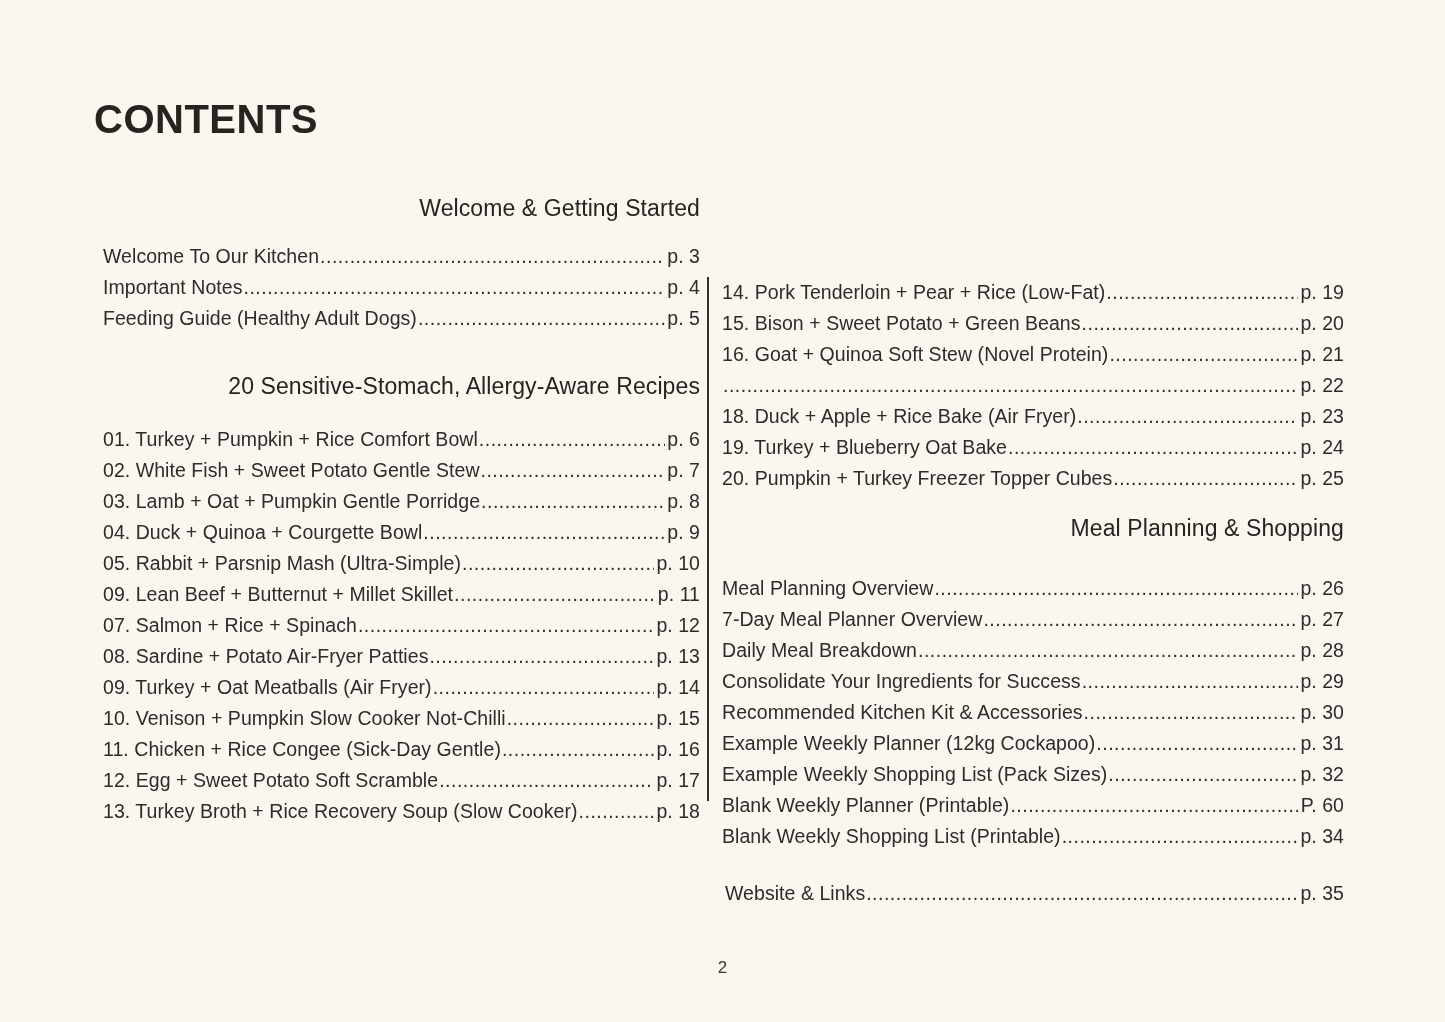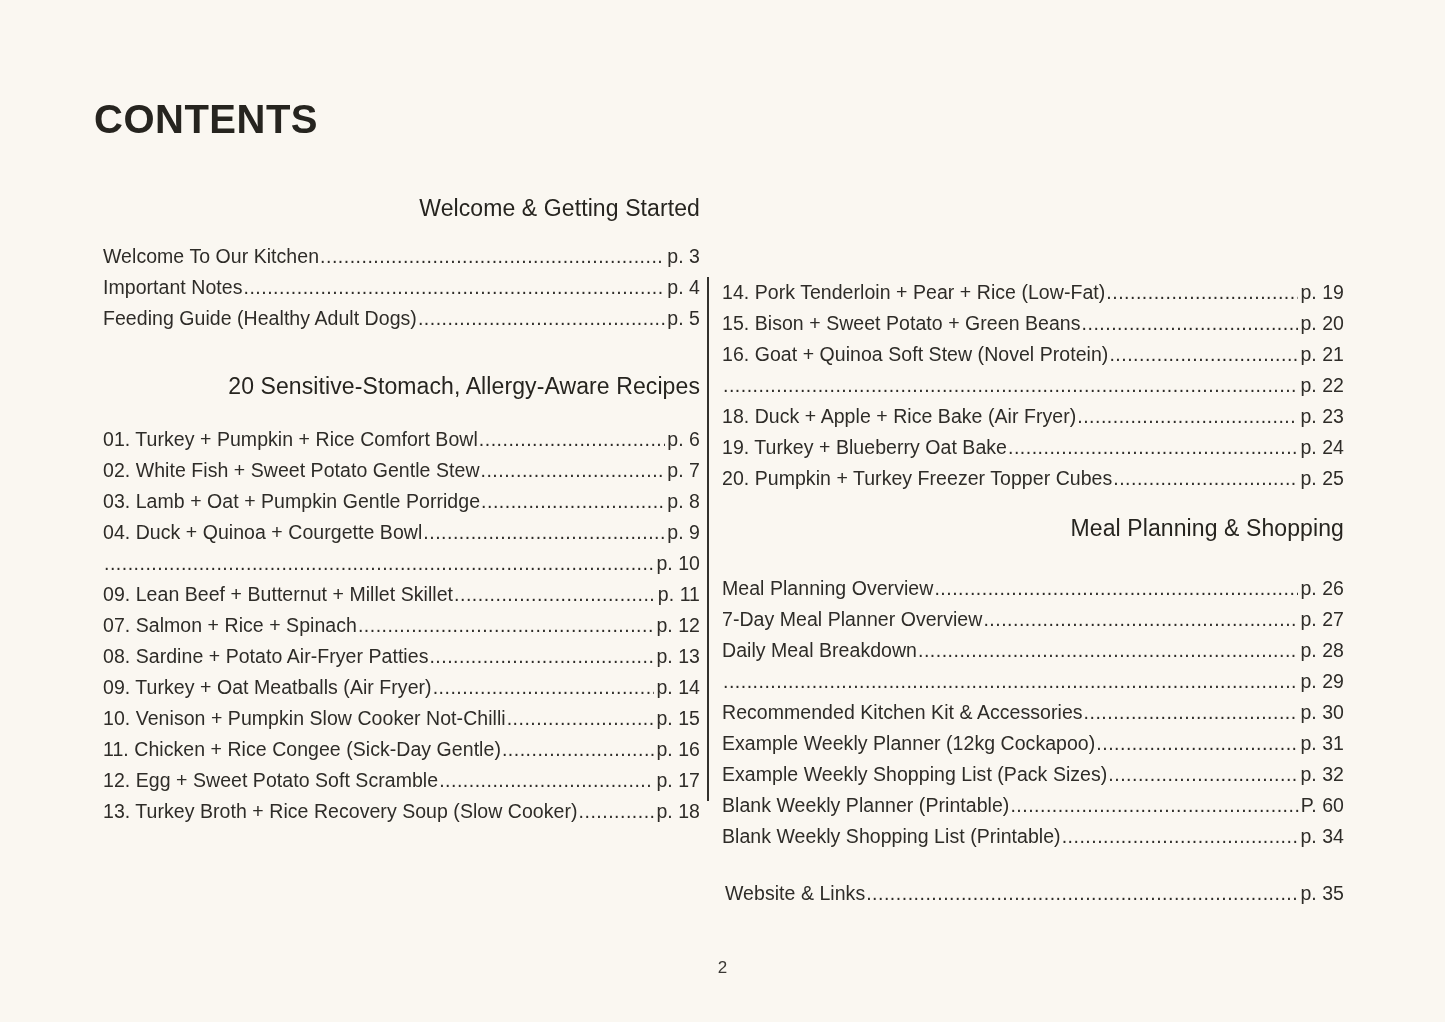--- a/index.html
+++ b/index.html
@@ -157,20 +157,21 @@
         <span class="toc-label">03. Lamb + Oat + Pumpkin Gentle Porridge</span>
         <span class="toc-leader">........................................................................................................................................................................................................</span>
         <span class="toc-page">p. 8</span>
       </div>
       <div class="toc-row">
         <span class="toc-label">04. Duck + Quinoa + Courgette Bowl</span>
         <span class="toc-leader">........................................................................................................................................................................................................</span>
         <span class="toc-page">p. 9</span>
       </div>
       <div class="toc-row">
+        <span class="toc-label">05. Rabbit + Parsnip Mash (Ultra-Simple)</span>
         <span class="toc-leader">........................................................................................................................................................................................................</span>
         <span class="toc-page">p. 10</span>
       </div>
       <div class="toc-row">
         <span class="toc-label">09. Lean Beef + Butternut + Millet Skillet</span>
         <span class="toc-leader">........................................................................................................................................................................................................</span>
         <span class="toc-page">p. 11</span>
       </div>
       <div class="toc-row">
         <span class="toc-label">07. Salmon + Rice + Spinach</span>
@@ -266,20 +267,21 @@
         <span class="toc-label">7-Day Meal Planner Overview</span>
         <span class="toc-leader">........................................................................................................................................................................................................</span>
         <span class="toc-page">p. 27</span>
       </div>
       <div class="toc-row">
         <span class="toc-label">Daily Meal Breakdown</span>
         <span class="toc-leader">........................................................................................................................................................................................................</span>
         <span class="toc-page">p. 28</span>
       </div>
       <div class="toc-row">
+        <span class="toc-label">Consolidate Your Ingredients for Success</span>
         <span class="toc-leader">........................................................................................................................................................................................................</span>
         <span class="toc-page">p. 29</span>
       </div>
       <div class="toc-row">
         <span class="toc-label">Recommended Kitchen Kit &amp; Accessories</span>
         <span class="toc-leader">........................................................................................................................................................................................................</span>
         <span class="toc-page">p. 30</span>
       </div>
       <div class="toc-row">
         <span class="toc-label">Example Weekly Planner (12kg Cockapoo)</span>

